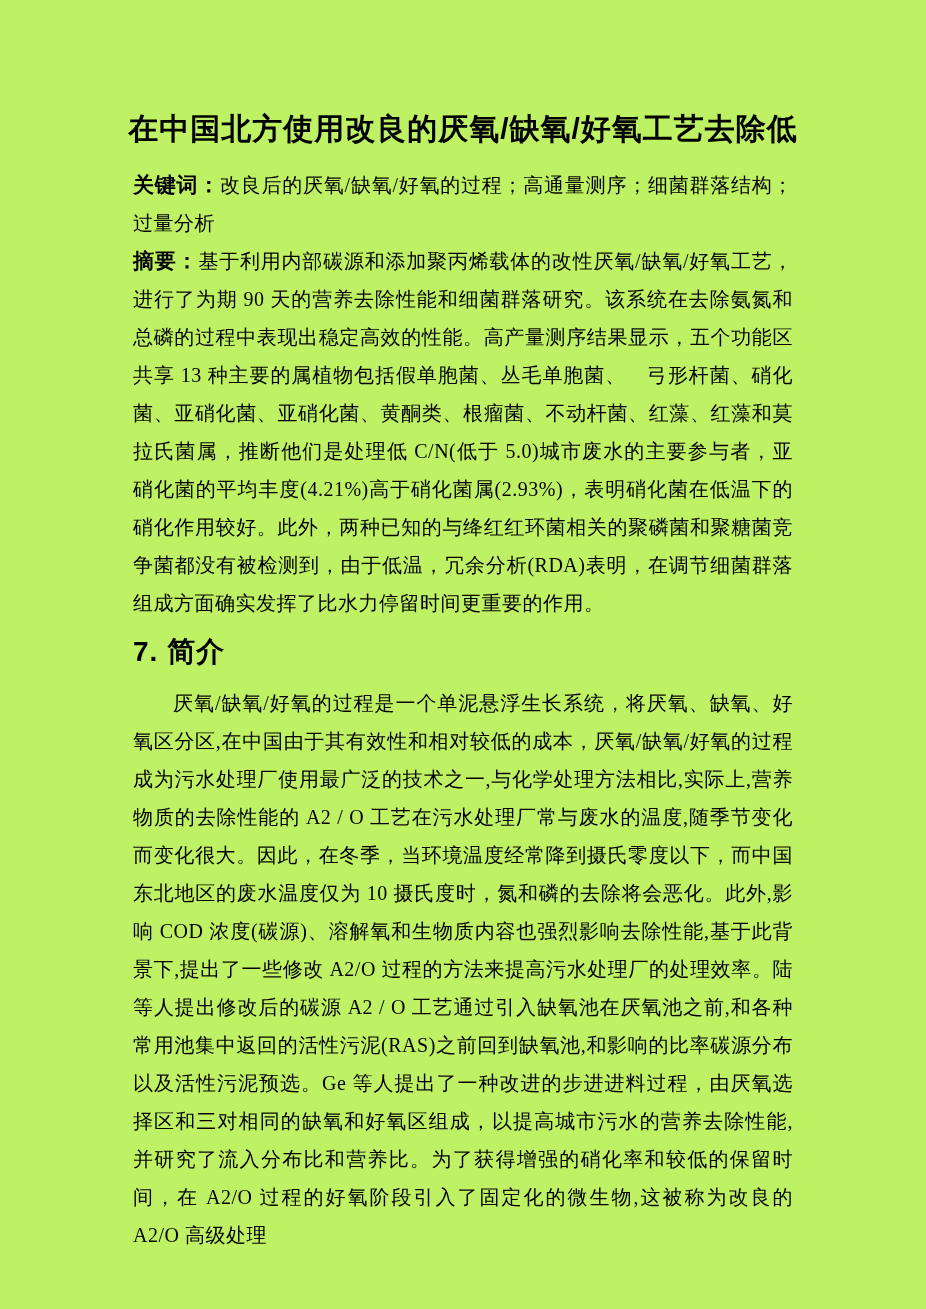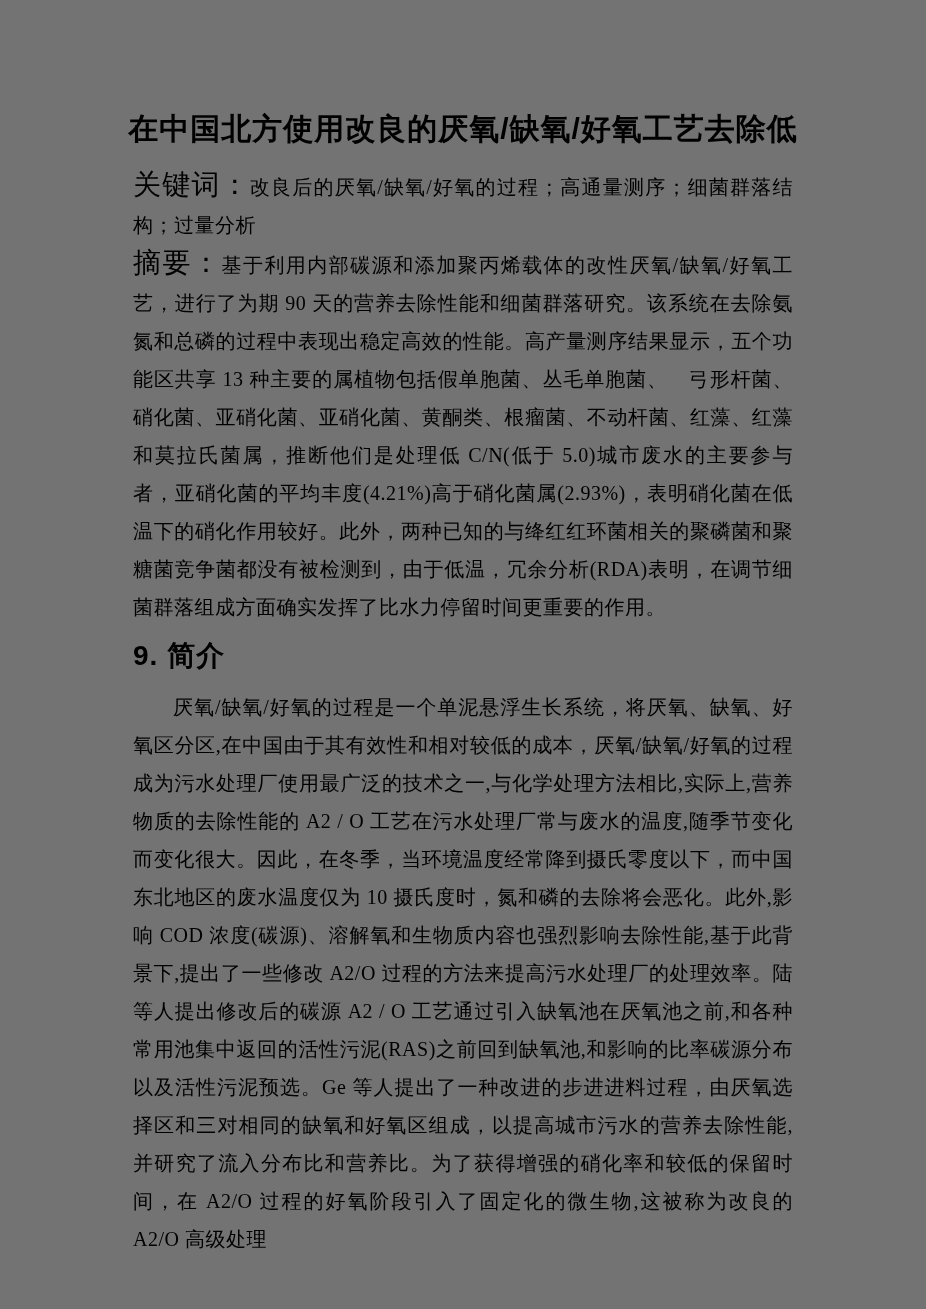--- a/index.html
+++ b/index.html
@@ -5,21 +5,21 @@
   html, body {
     margin: 0;
     padding: 0;
     background: #e9e9e9;
   }
   .page {
     position: relative;
     width: 926px;
     height: 1309px;
     margin: 0 auto;
-    background: #737373;
+    background: #bef264;
     color: #000000;
     box-sizing: border-box;
     padding-top: 106px;
     overflow: hidden;
   }
   .paper-title {
     margin: 0 70px 14px 70px;
     text-align: center;
     font-family: "Liberation Sans", "DejaVu Sans", sans-serif;
     font-weight: 700;
@@ -33,22 +33,22 @@
   .para {
     margin: 0;
     font-family: "Liberation Serif", "DejaVu Serif", serif;
     font-size: 20px;
     line-height: 38px;
     text-align: justify;
     letter-spacing: 0.5px;
   }
   .para-label {
     font-family: "Liberation Sans", "DejaVu Sans", sans-serif;
-    font-weight: 400;
-    font-size: 28px;
+    font-weight: 700;
+    font-size: 21px;
   }
   .section-heading {
     margin: 10px 0 12px 0;
     font-family: "Liberation Sans", "DejaVu Sans", sans-serif;
     font-weight: 700;
     font-size: 28px;
     line-height: 40px;
     letter-spacing: 1px;
   }
   .indent-2em {
@@ -63,18 +63,18 @@
   <h1 class="paper-title">
     <span>在中国北方使用改良的厌氧/缺氧/好氧工艺去除低</span><br>
   </h1>
 
   <div class="content">
 
     <p class="para"><span class="para-label">关键词：</span><span>改良后的厌氧/缺氧/好氧的过程；高通量测序；细菌群落结构；过量分析</span></p>
 
     <p class="para"><span class="para-label">摘要：</span><span>基于利用内部碳源和添加聚丙烯载体的改性厌氧/缺氧/好氧工艺，进行了为期 90 天的营养去除性能和细菌群落研究。该系统在去除氨氮和总磷的过程中表现出稳定高效的性能。高产量测序结果显示，五个功能区共享 13 种主要的属植物包括假单胞菌、丛毛单胞菌、　弓形杆菌、硝化菌、亚硝化菌、亚硝化菌、黄酮类、根瘤菌、不动杆菌、红藻、红藻和莫拉氏菌属，推断他们是处理低 C/N(低于 5.0)城市废水的主要参与者，亚硝化菌的平均丰度(4.21%)高于硝化菌属(2.93%)，表明硝化菌在低温下的硝化作用较好。此外，两种已知的与绛红红环菌相关的聚磷菌和聚糖菌竞争菌都没有被检测到，由于低温，冗余分析(RDA)表明，在调节细菌群落组成方面确实发挥了比水力停留时间更重要的作用。</span></p>
 
-    <h2 class="section-heading">9. 简介</h2>
+    <h2 class="section-heading">7. 简介</h2>
 
     <p class="para indent-2em">厌氧/缺氧/好氧的过程是一个单泥悬浮生长系统，将厌氧、缺氧、好氧区分区,在中国由于其有效性和相对较低的成本，厌氧/缺氧/好氧的过程成为污水处理厂使用最广泛的技术之一,与化学处理方法相比,实际上,营养物质的去除性能的 A2 / O 工艺在污水处理厂常与废水的温度,随季节变化而变化很大。因此，在冬季，当环境温度经常降到摄氏零度以下，而中国东北地区的废水温度仅为 10 摄氏度时，氮和磷的去除将会恶化。此外,影响 COD 浓度(碳源)、溶解氧和生物质内容也强烈影响去除性能,基于此背景下,提出了一些修改 A2/O 过程的方法来提高污水处理厂的处理效率。陆等人提出修改后的碳源 A2 / O 工艺通过引入缺氧池在厌氧池之前,和各种常用池集中返回的活性污泥(RAS)之前回到缺氧池,和影响的比率碳源分布以及活性污泥预选。Ge 等人提出了一种改进的步进进料过程，由厌氧选择区和三对相同的缺氧和好氧区组成，以提高城市污水的营养去除性能,并研究了流入分布比和营养比。为了获得增强的硝化率和较低的保留时间，在 A2/O 过程的好氧阶段引入了固定化的微生物,这被称为改良的 A2/O 高级处理</p>
 
   </div>
 </div>
 
 </body></html>

